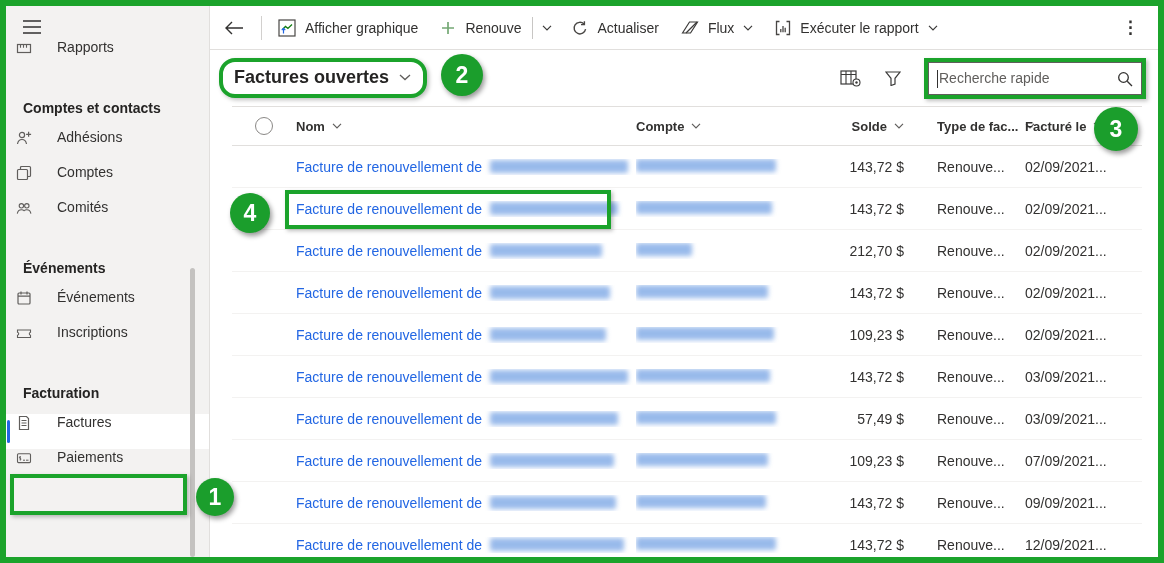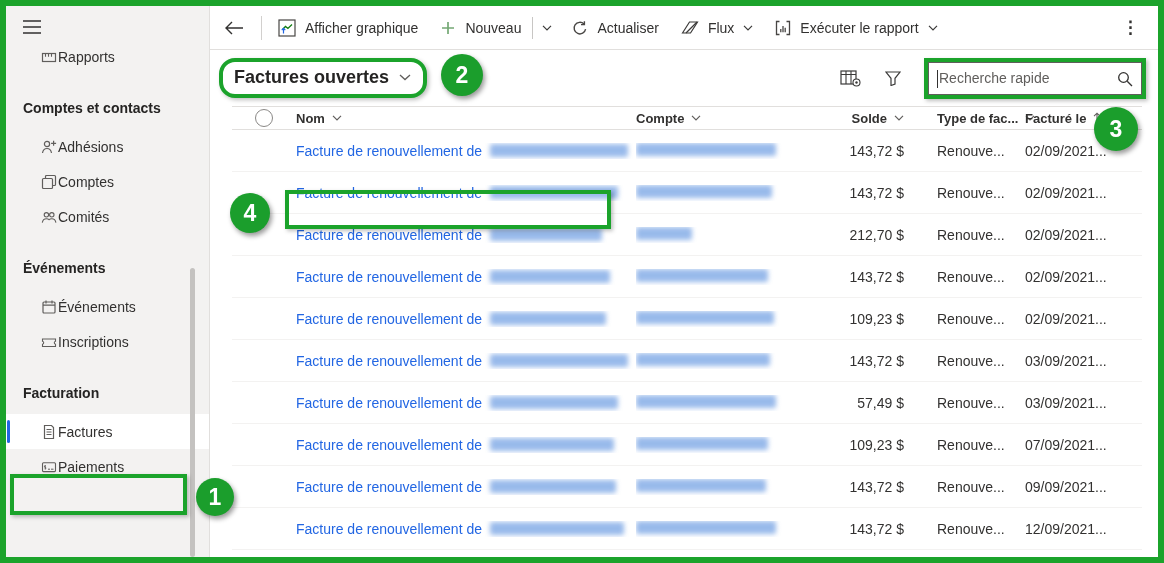--- a/index.html
+++ b/index.html
@@ -24,22 +24,22 @@
     overflow: hidden;
   }
   #hamburger {
     height: 24px; margin: 9px 0 0 16px;
     display: flex; align-items: center;
     cursor: pointer; background: none; border: none;
   }
   .side-item {
     position: relative;
     height: 35px;
-    display: flex; align-items: center; gap: 0;
-    padding-left: 34px;
+    display: flex; gap: 24px;
+    padding-left: 9px;
     font-size: 14px; color: #323130;
     cursor: pointer; white-space: nowrap;
   }
   .side-item.selected { background: #fff; }
   .side-item .sel-bar {
     position: absolute; left: 1px; top: 6px; bottom: 6px; width: 3px;
     background: #2266e3; border-radius: 2px;
   }
   .side-item .icon { width: 18px; height: 17px; display: flex; align-items: center; justify-content: center; color:#605e5c; }
   .side-header {
@@ -101,21 +101,21 @@
   #search-input::placeholder { color:#605e5c; opacity:1; }
   #search-caret { position:absolute; left:8px; top:7px; width:1px; height:18px; background:#323130; }
   #search-mag { position:absolute; right:8px; top:8px; pointer-events:none; }
 
   
   #grid { flex: 1 1 auto; overflow: hidden; }
   .grid-line { margin: 0 16px 0 22px; }
   #grid-head {
     display: grid;
     grid-template-columns: 64px 340px 174px 94px 121px 116px;
-    height: 24px;
+    height: 40px;
     align-items: center;
     border-top: 1px solid #e1dfdd;
     border-bottom: 1px solid #e1dfdd;
     font-size: 13px; font-weight: 700; color:#323130;
   }
   .ghcell { display:flex; align-items:center; gap:7px; white-space:nowrap; cursor:pointer; }
   .ghcell .ind { color:#605e5c; display:flex; align-items:center; }
   .ghcell.right { justify-content:flex-end; }
   .ghcell.padded { padding-left: 33px; }
   .gh-check { display:flex; align-items:center; justify-content:center; }
@@ -272,21 +272,21 @@
               <span>Afficher graphique</span>
             </button>
           </div>
           <div class="tb-group">
             <button class="tb-btn">
               <span class="tb-ic">
                 <svg width="16" height="16" viewBox="0 0 16 16" fill="none">
                   <path d="M8 2v12M2 8h12" stroke="#74a874" stroke-width="1.7"></path>
                 </svg>
               </span>
-              <span>Nouveau</span>
+              <span>Renouve</span>
             </button>
           </div>
           <div class="tb-group">
             <div class="tb-split-div"></div>
             <button class="tb-chevbtn">
               <svg width="10" height="6" viewBox="0 0 10 6" fill="none">
                 <path d="M1 .8l4 4 4-4" stroke="currentColor" stroke-width="1.2"></path>
               </svg>
             </button>
           </div>

